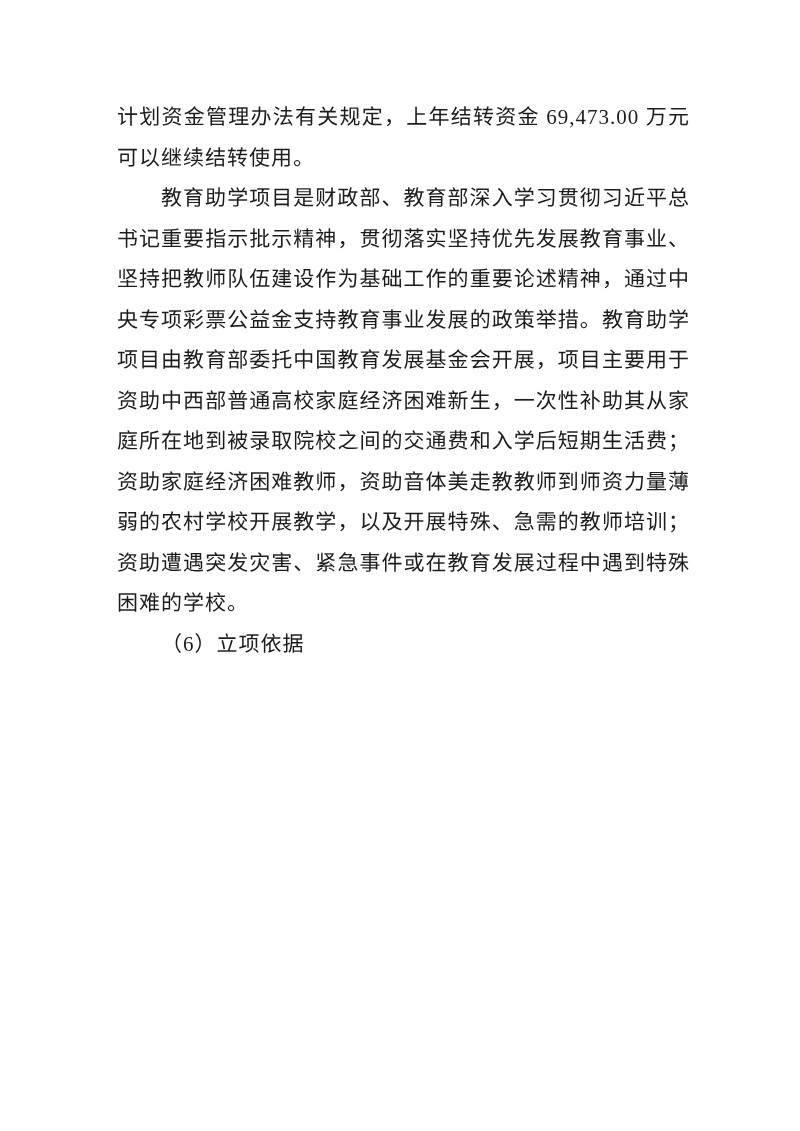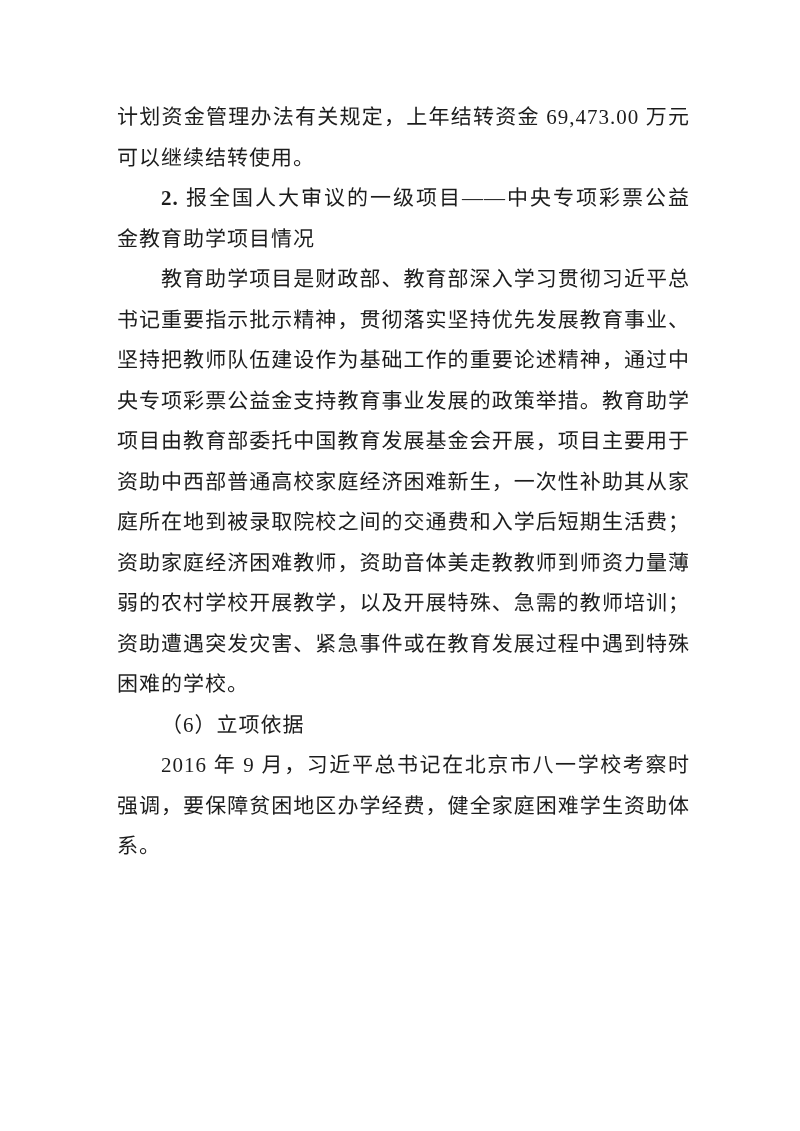--- a/index.html
+++ b/index.html
@@ -57,28 +57,26 @@
 </style>
 </head>
 <body>
 
 <div class="page">
 
   <div class="body-text">
 
     <p class="para no-indent">计划资金管理办法有关规定，上年结转资金 69,473.00 万元可以继续结转使用。</p>
 
-    <p class="para"><span class="num-prefix">2.</span><span> 报全国人大审议的一级项目——中央专项彩票公益金教育助学项目情况</span></p>
 
 
     <p class="para">教育助学项目是财政部、教育部深入学习贯彻习近平总书记重要指示批示精神，贯彻落实坚持优先发展教育事业、坚持把教师队伍建设作为基础工作的重要论述精神，通过中央专项彩票公益金支持教育事业发展的政策举措。教育助学项目由教育部委托中国教育发展基金会开展，项目主要用于资助中西部普通高校家庭经济困难新生，一次性补助其从家庭所在地到被录取院校之间的交通费和入学后短期生活费；资助家庭经济困难教师，资助音体美走教教师到师资力量薄弱的农村学校开展教学，以及开展特殊、急需的教师培训；资助遭遇突发灾害、紧急事件或在教育发展过程中遇到特殊困难的学校。</p>
 
     <p class="para">（6）立项依据</p>
 
-    <p class="para">2016 年 9 月，习近平总书记在北京市八一学校考察时强调，要保障贫困地区办学经费，健全家庭困难学生资助体系。</p>
 
 
   </div>
 
   <div class="footer">
     <span class="page-number">38</span>
   </div>
 
 </div>
 

